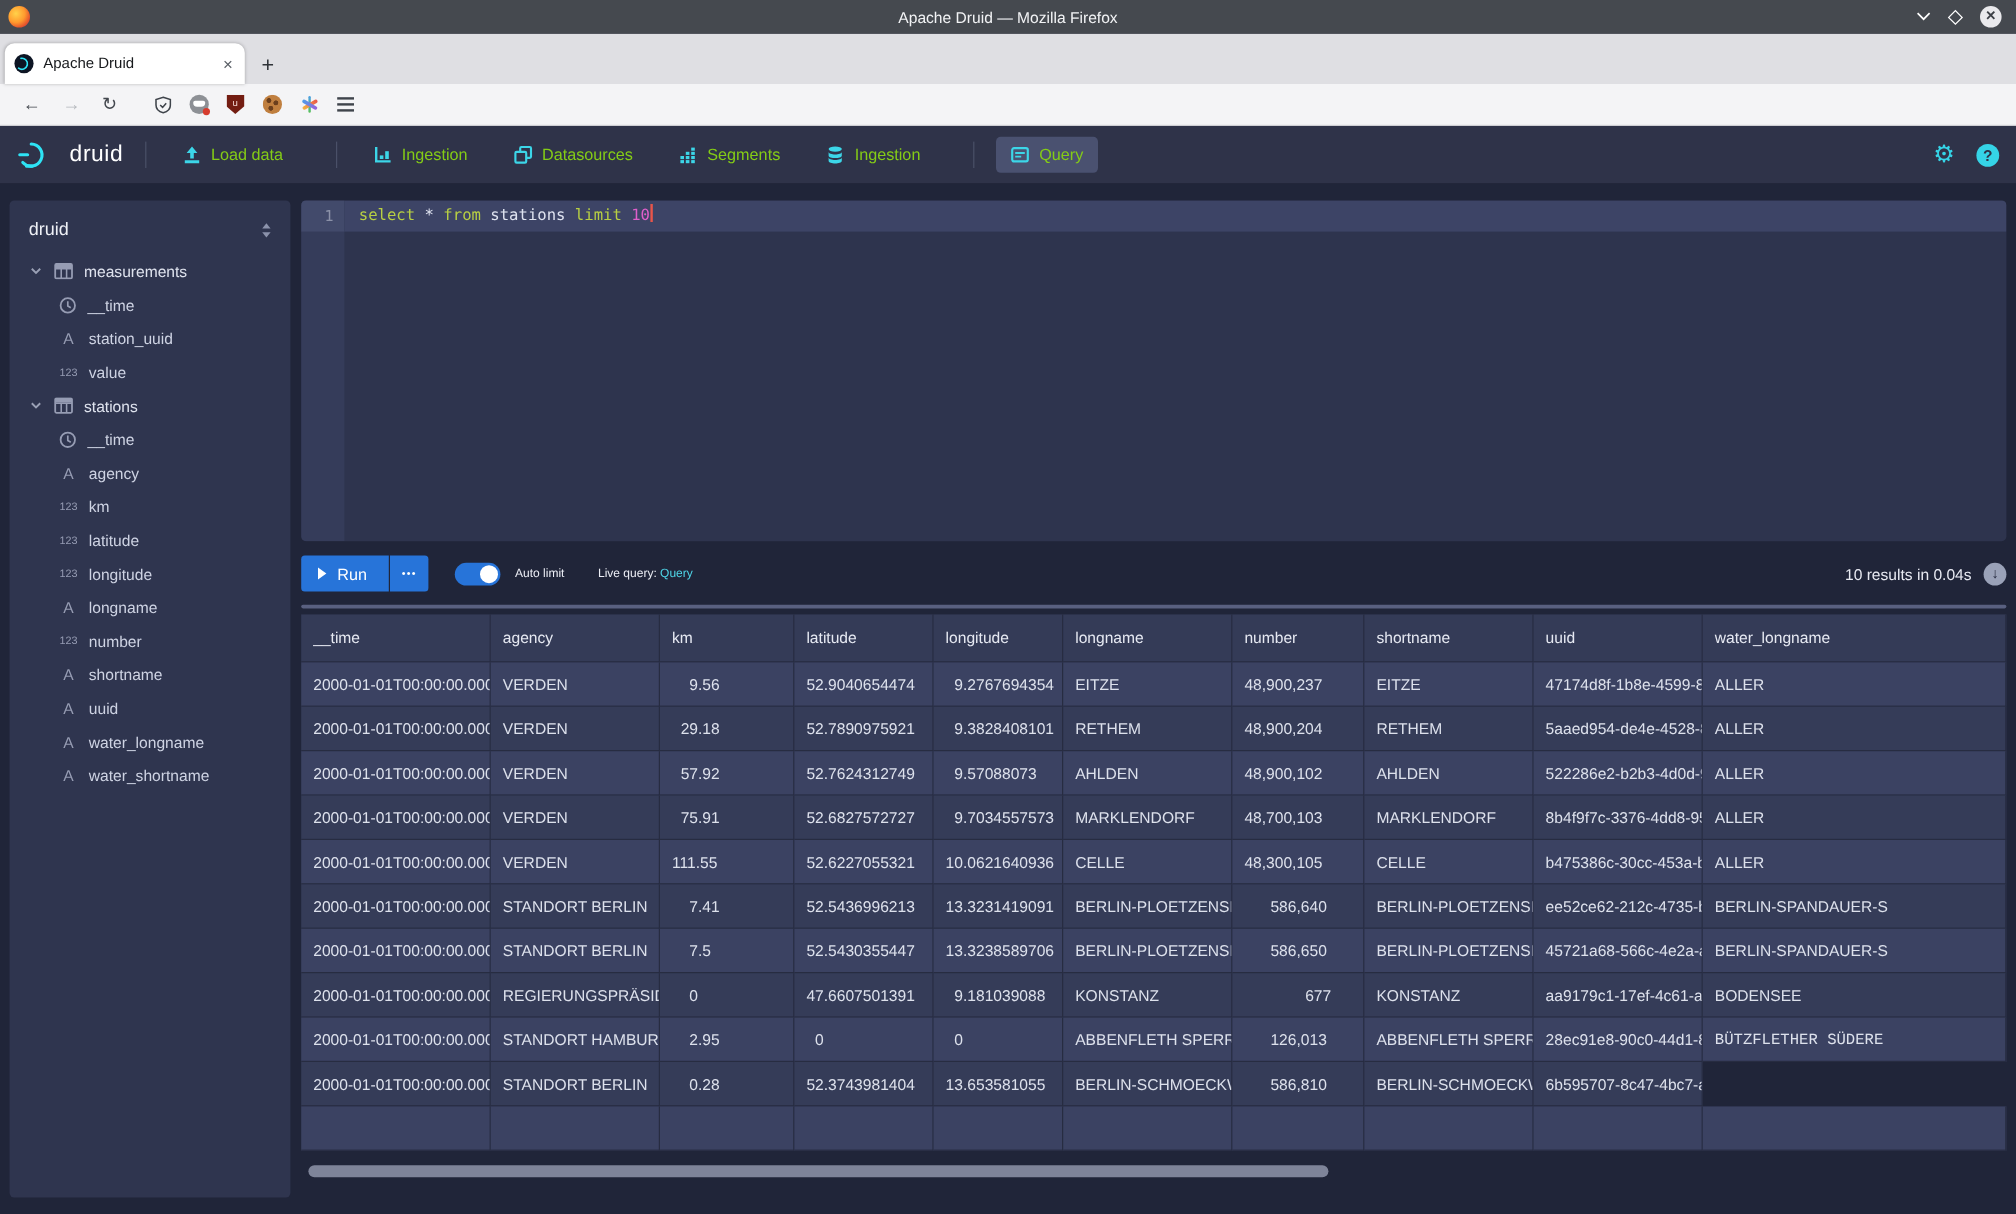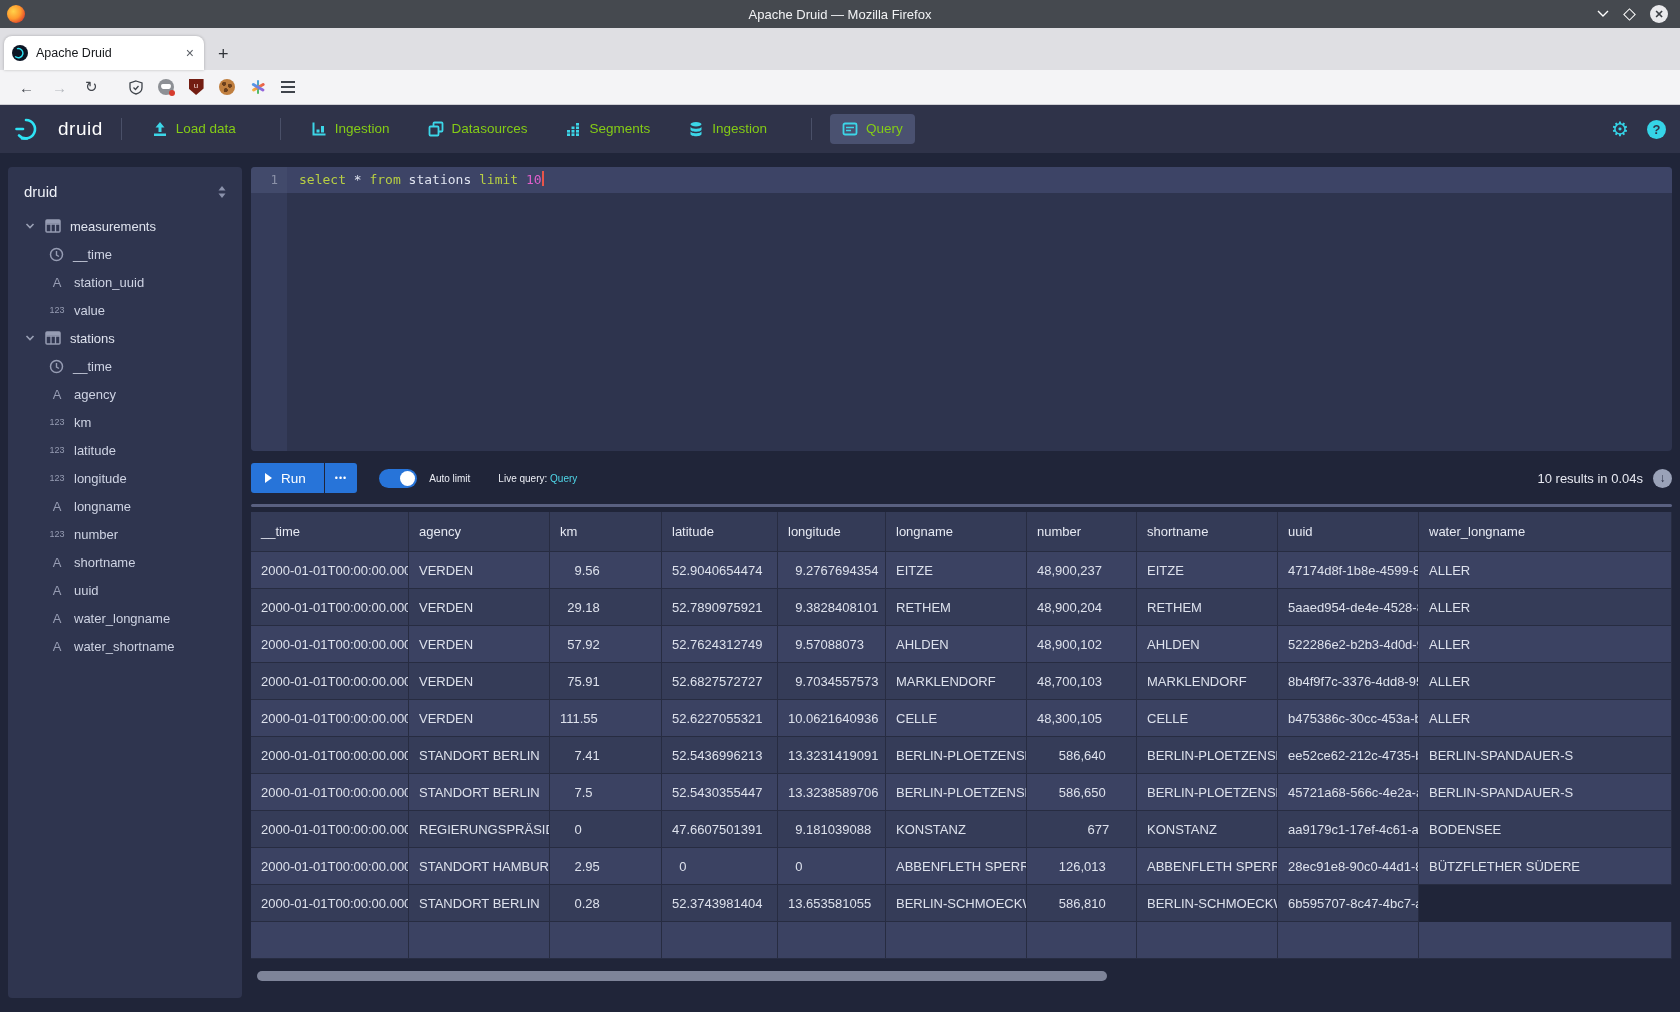--- a/index.html
+++ b/index.html
@@ -494,21 +494,21 @@
           <div class="trow row-odd">
             <div class="tcell" style="width: 158px;">2000-01-01T00:00:00.000Z</div>
             <div class="tcell" style="width: 141px;">STANDORT HAMBURG</div>
             <div class="tcell" style="width: 112px;">  2.95</div>
             <div class="tcell" style="width: 116px;"> 0</div>
             <div class="tcell" style="width: 108px;"> 0</div>
             <div class="tcell" style="width: 141px;">ABBENFLETH SPERRWEI</div>
             <div class="tcell" style="width: 110px;">   126,013</div>
             <div class="tcell" style="width: 141px;">ABBENFLETH SPERRWEI</div>
             <div class="tcell" style="width: 141px;">28ec91e8-90c0-44d1-8f</div>
-            <div class="tcell" style="width: 253px;">BÜTZFLETHER SÜDERE</div>
+            <div class="tcell" style="width: 253px; font-family: Liberation Mono, monospace;">BÜTZFLETHER SÜDERE</div>
           </div>
           <div class="trow row-even">
             <div class="tcell" style="width: 158px;">2000-01-01T00:00:00.000Z</div>
             <div class="tcell" style="width: 141px;">STANDORT BERLIN</div>
             <div class="tcell" style="width: 112px;">  0.28</div>
             <div class="tcell" style="width: 116px;">52.3743981404</div>
             <div class="tcell" style="width: 108px;">13.653581055</div>
             <div class="tcell" style="width: 141px;">BERLIN-SCHMOECKWITZ</div>
             <div class="tcell" style="width: 110px;">   586,810</div>
             <div class="tcell" style="width: 141px;">BERLIN-SCHMOECKWIT</div>

